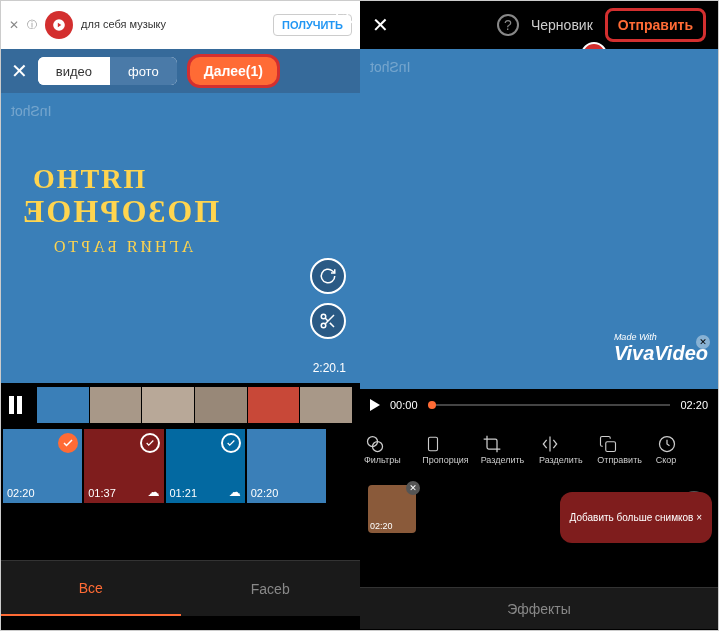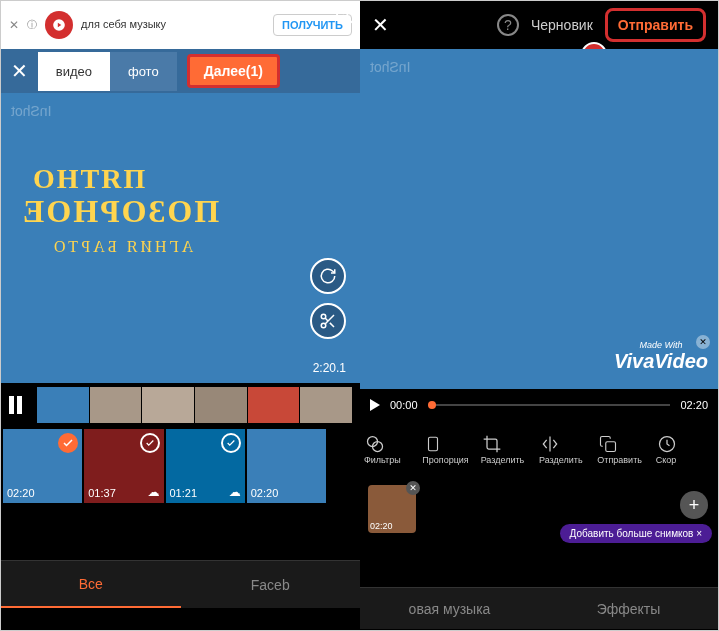--- a/index.html
+++ b/index.html
@@ -13,26 +13,26 @@
 .ad{background:#fff;height:48px;display:flex;align-items:center;padding:0 8px;gap:8px}
 .ad-x{color:#888;font-size:12px;cursor:pointer}
 .ad-logo{width:28px;height:28px;border-radius:50%;background:#d32f2f;display:flex;align-items:center;justify-content:center}
 .ad-logo svg{width:14px;height:14px}
 .ad-text{flex:1;font-size:11px;color:#333;line-height:1.2}
 .ad-btn{color:#2196f3;font-size:11px;font-weight:600;padding:4px 8px;border:1px solid #ccc;border-radius:4px;background:#fff}
 
 
 .header-l{background:#366a9a;height:44px;display:flex;align-items:center;padding:0 10px;gap:10px;position:relative}
 .close-x{color:#fff;font-size:20px;cursor:pointer}
-.toggle{display:flex;background:#fff;border-radius:0;overflow:hidden;height:39px}
+.toggle{display:flex;background:#fff;border-radius:6px;overflow:hidden;height:28px}
 .toggle-btn{padding:0 18px;font-size:13px;display:flex;align-items:center;cursor:pointer}
 .toggle-btn.active{background:#fff;color:#333}
 .toggle-btn.inactive{background:#4a7aa8;color:#fff}
 .next-wrap{position:relative}
-.next-btn{background:#ff6b35;color:#fff;padding:6px 14px;border-radius:4px;font-size:14px;font-weight:600;border:3px solid #d32f2f}
+.next-btn{background:#ff6b35;color:#fff;padding:6px 14px;border-radius:13px;font-size:14px;font-weight:600;border:3px solid #d32f2f}
 .badge{position:absolute;width:26px;height:26px;border-radius:50%;background:#d32f2f;color:#fff;display:flex;align-items:center;justify-content:center;font-weight:bold;font-size:14px;border:2px solid #fff}
 .badge-1{left:-10px;bottom:-50px}
 
 
 .preview{background:#3a7fb8;height:290px;position:relative;overflow:hidden}
 .mirror-text{position:absolute;color:#ffd54f;font-family:serif;transform:scaleX(-1)}
 .mt1{top:70px;left:30px;font-size:28px;font-weight:bold;letter-spacing:2px}
 .mt2{top:100px;left:20px;font-size:32px;font-weight:bold;letter-spacing:2px}
 .mt3{top:145px;left:50px;font-size:16px;letter-spacing:3px}
 .rotate-icon{position:absolute;right:14px;top:165px;width:36px;height:36px;border-radius:50%;background:#2a5a85;border:2px solid #fff;display:flex;align-items:center;justify-content:center}
@@ -52,56 +52,56 @@
 .clip{flex:1;position:relative;background:#444;overflow:hidden}
 .clip.blue{background:#3a7fb8}
 .clip-time{position:absolute;bottom:4px;left:4px;color:#fff;font-size:11px}
 .clip-check{position:absolute;top:4px;right:4px;width:20px;height:20px;border-radius:50%;display:flex;align-items:center;justify-content:center}
 .clip-check.on{background:#ff6b35}
 .clip-check.off{border:2px solid #fff}
 .clip-cloud{position:absolute;bottom:4px;right:4px;color:#fff;font-size:12px}
 .side-check{width:30px;display:flex;align-items:center;justify-content:center}
 
 
-.tabs{height:48px;display:flex;background:#1a1a1a;border-top:1px solid #333}
+.tabs{height:56px;display:flex;background:#1a1a1a;border-top:1px solid #333}
 .tab{flex:1;display:flex;align-items:center;justify-content:center;color:#888;font-size:14px;cursor:pointer}
 .tab.active{color:#ff6b35;border-bottom:2px solid #ff6b35}
 
 
 .header-r{height:48px;display:flex;align-items:center;padding:0 12px;gap:12px;background:#000}
 .help-icon{width:22px;height:22px;border:2px solid #888;border-radius:50%;color:#888;display:flex;align-items:center;justify-content:center;font-size:14px;margin-left:auto}
 .draft{color:#ccc;font-size:14px}
 .send-wrap{position:relative}
 .send-btn{color:#ff6b35;font-size:14px;font-weight:600;padding:6px 10px;border:3px solid #d32f2f;border-radius:8px}
 .badge-2{left:-24px;bottom:-26px}
 
 .preview-r{background:#3a7fb8;height:340px;position:relative}
 .watermark-r{position:absolute;top:10px;left:10px;color:rgba(255,255,255,0.3);font-size:14px;transform:scaleX(-1)}
-.viva{position:absolute;bottom:16px;right:10px;color:#fff;font-size:11px;text-align:center}
+.viva{position:absolute;bottom:24px;right:10px;color:#fff;font-size:11px;text-align:left}
 .viva .made{font-size:9px;font-style:italic}
 .viva .brand{font-size:20px;font-style:italic;font-weight:bold}
 .viva-x{position:absolute;bottom:40px;right:8px;width:14px;height:14px;border-radius:50%;background:rgba(255,255,255,0.4);font-size:9px;display:flex;align-items:center;justify-content:center}
 
 .player{height:32px;display:flex;align-items:center;padding:0 10px;gap:10px;background:#000}
 .play-tri{width:0;height:0;border-left:10px solid #fff;border-top:6px solid transparent;border-bottom:6px solid transparent}
 .ptime{color:#fff;font-size:11px}
 .track{flex:1;height:2px;background:#444;position:relative}
 .track-dot{position:absolute;left:0;top:-3px;width:8px;height:8px;border-radius:50%;background:#ff6b35}
 
 .tools{height:56px;display:flex;background:#000;padding:0 4px}
 .tool{flex:1;display:flex;flex-direction:column;align-items:flex-start;justify-content:center;color:#ccc;cursor:pointer}
 .tool-icon{width:22px;height:22px;display:flex;align-items:center;justify-content:center}
 .tool-label{font-size:9px}
 
 .clip-bar{height:70px;background:#000;position:relative;padding:8px}
 .mini-clip{width:48px;height:48px;background:#8a5a3a;position:relative;border-radius:4px}
 .mini-x{position:absolute;top:-4px;right:-4px;width:14px;height:14px;border-radius:50%;background:#555;font-size:9px;display:flex;align-items:center;justify-content:center;color:#fff}
 .mini-time{position:absolute;bottom:2px;left:2px;color:#fff;font-size:9px}
 .add-btn{position:absolute;right:10px;top:14px;width:28px;height:28px;border-radius:50%;background:#555;color:#fff;font-size:18px;display:flex;align-items:center;justify-content:center}
-.add-more{position:absolute;right:6px;bottom:4px;background:#4c1d95;color:#fff;font-size:10px;padding:4px 10px;border-radius:12px}
+.add-more{position:absolute;right:6px;bottom:4px;background:#7f1d1d;color:#fff;font-size:10px;padding:20px 10px;border-radius:12px}
 
 .tabs-r{height:42px;display:flex;background:#1a1a1a}
 </style>
 </head>
 <body>
 
 <div class="container">
 
   <div class="pane pane-left">
     <div class="ad">
@@ -307,17 +307,16 @@
         <div class="mini-x">✕</div>
         <div class="mini-time">02:20</div>
       </div>
       <div class="add-btn">+</div>
       <div class="add-more">Добавить больше снимков ×</div>
     </div>
 
     <div style="flex:1;background:#000;height:40px"></div>
 
     <div class="tabs tabs-r">
-      <div class="tab">овая музыка</div>
       <div class="tab">Эффекты</div>
     </div>
   </div>
 </div>
 
 </body></html>

